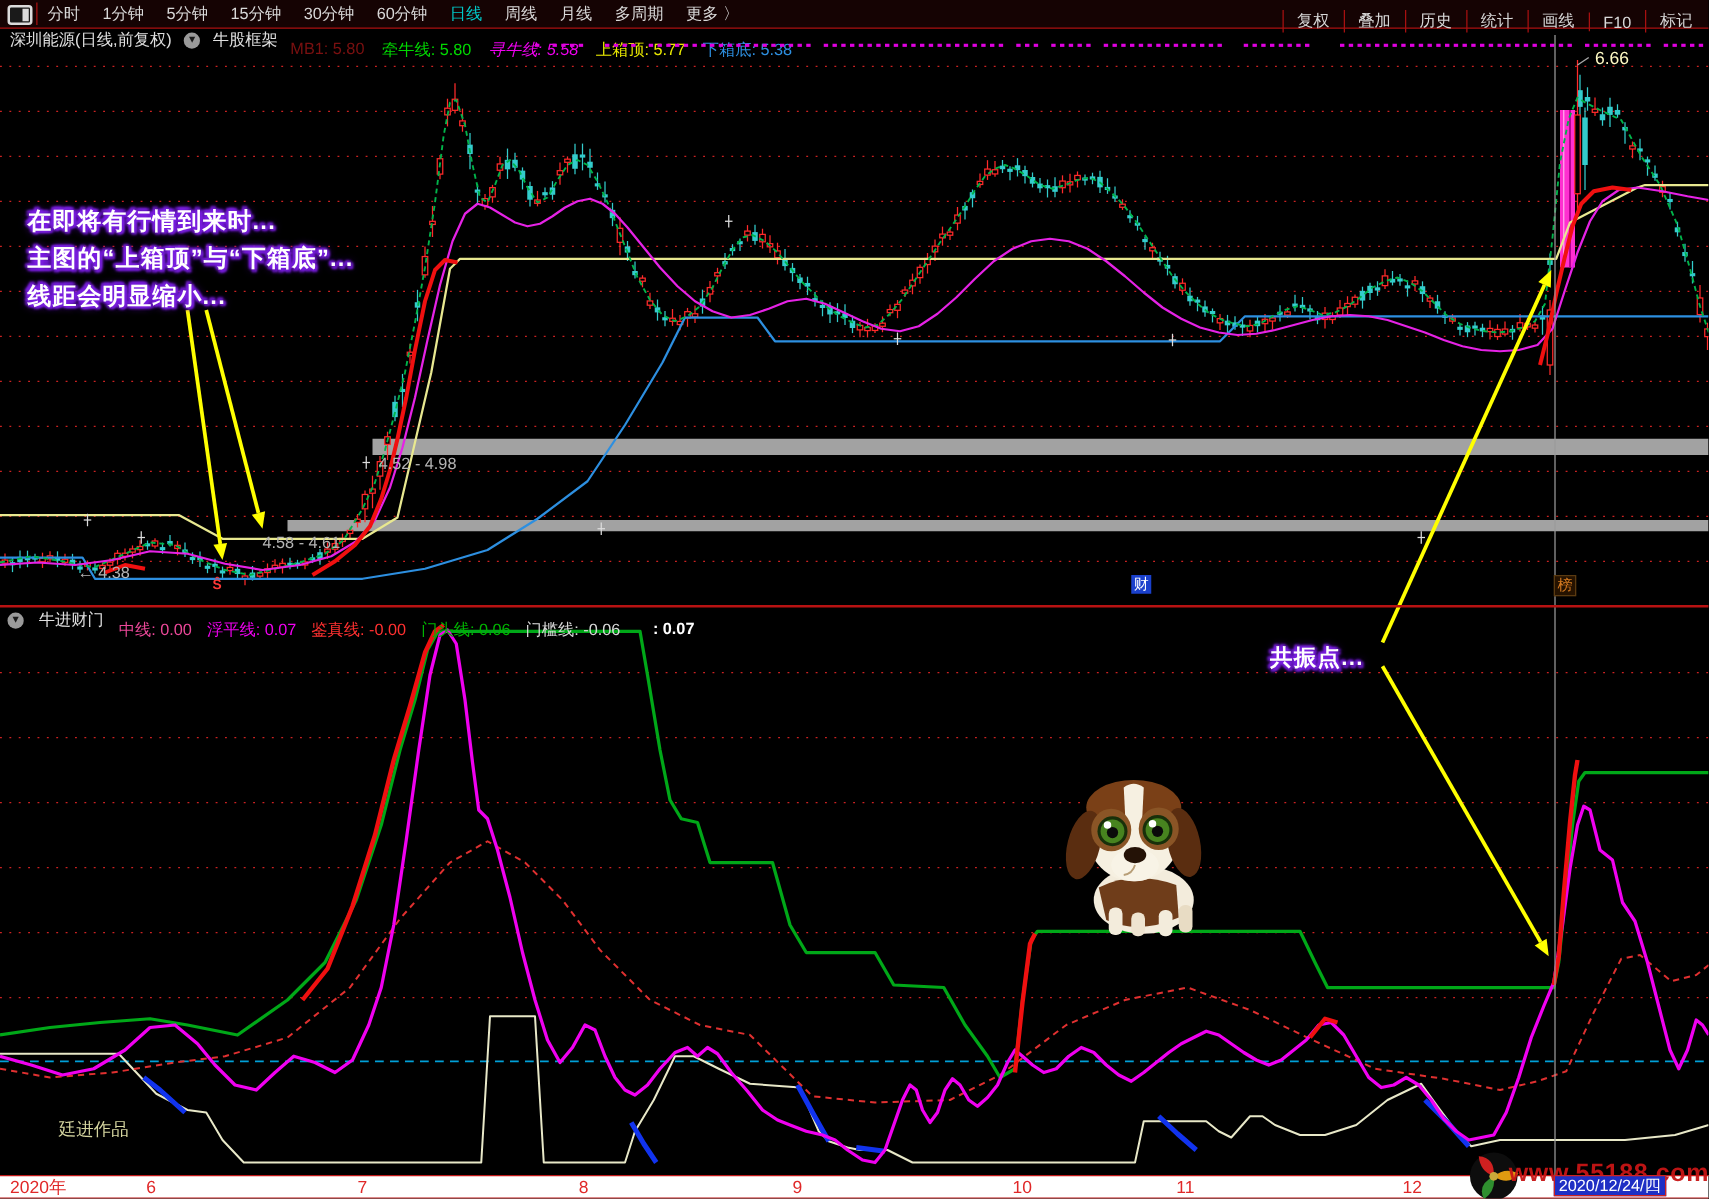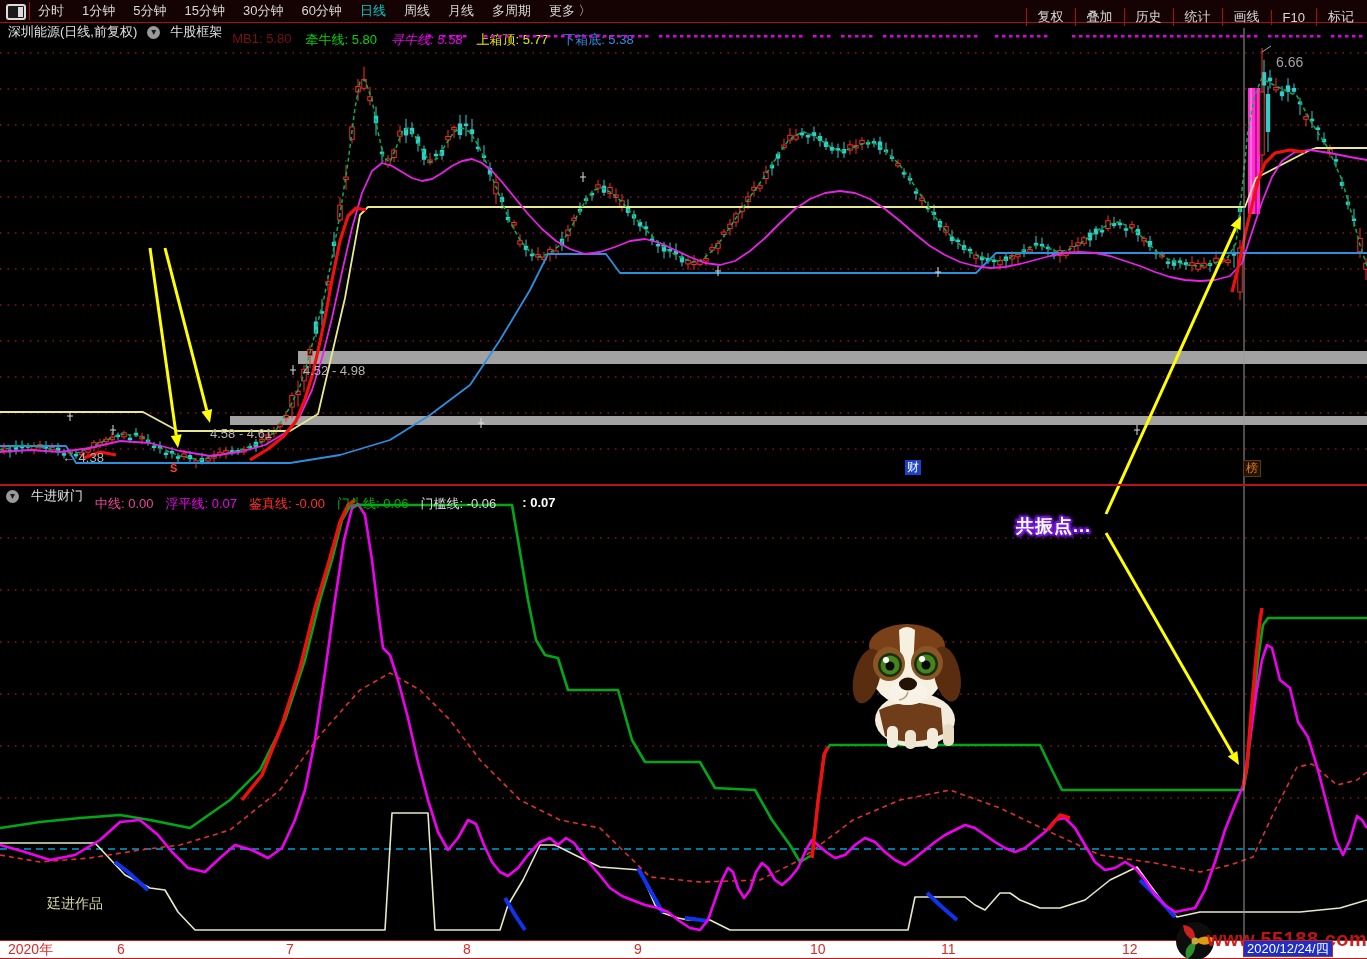--- a/index.html
+++ b/index.html
@@ -34,21 +34,21 @@
   
   .note{position:absolute;color:#ffffff;font-weight:700;font-size:19px;line-height:30px;letter-spacing:1px;
         text-shadow:-2px 0 2px #7a1fe0,2px 0 2px #7a1fe0,0 -2px 2px #7a1fe0,0 2px 2px #7a1fe0,
                     -2px -2px 2px #7a1fe0,2px 2px 2px #7a1fe0,0 0 7px #7a1fe0;}
   #main-note{left:22px;top:163px;}
   #sub-note{left:1016px;top:511px;font-size:18px;}
   .band-label{position:absolute;color:#b4b4b4;font-size:13px;}
   #band1-label{left:303px;top:363px;}
   #band2-label{left:210px;top:426px;}
   #low-label{left:62px;top:450px;}
-  #peak-label{position:absolute;left:1276px;top:54px;color:#a3a3a3;font-size:14px;}
+  #peak-label{position:absolute;left:1276px;top:38px;color:#fef9c3;font-size:14px;}
   #s-marker{position:absolute;left:170px;top:462px;color:#ff3838;font-size:11px;font-weight:bold;}
   .badge{position:absolute;font-size:12px;line-height:15px;padding:0 2px;}
   #cai-badge{left:905px;top:460px;background:#1a40cc;color:#ffffff;}
   #bang-badge{left:1243px;top:460px;background:#251200;color:#d57a20;border:1px solid #5a3a10;}
   #signature{position:absolute;left:47px;top:895px;color:#d6d6a0;font-size:14px;}
   #watermark{position:absolute;left:1207px;top:928px;color:#c81616;font-size:20px;font-weight:800;letter-spacing:.5px;opacity:.95;}
   #date-box{position:absolute;left:1243px;top:940px;background:#1f2fc4;color:#fff;font-size:13px;
             padding:0 3px;border:1px solid #cc2222;height:15px;line-height:15px;}
   #dog{position:absolute;left:845px;top:610px;}
   #logo{position:absolute;left:1174px;top:921px;}
@@ -827,20 +827,25 @@
     <span id="sub-fields" style="display:flex;gap:12px;">
         <span class="tb-field" style="color: #ec4899;">中线: 0.00</span>
         <span class="tb-field" style="color: rgb(240, 0, 240);">浮平线: 0.07</span>
         <span class="tb-field" style="color: rgb(255, 48, 48);">鉴真线: -0.00</span>
         <span class="tb-field" style="color: rgb(0, 180, 0);">门头线: 0.06</span>
         <span class="tb-field" style="color: rgb(216, 216, 216);">门槛线: -0.06</span>
         <span class="tb-field" style="color: #ffffff; margin-left: 14px; font-weight: bold;">: 0.07</span>
       </span>
   </div>
 
+  <div class="note" id="main-note">
+    <div>在即将有行情到来时...</div>
+    <div>主图的“上箱顶”与“下箱底”...</div>
+    <div>线距会明显缩小...</div>
+  </div>
   <div class="note" id="sub-note">共振点...</div>
 
   <div class="band-label" id="band1-label">4.52 - 4.98</div>
   <div class="band-label" id="band2-label">4.58 - 4.61</div>
   <div class="band-label" id="low-label">← 4.38</div>
   <div id="peak-label">6.66</div>
   <div id="s-marker">Ŝ</div>
   <div class="badge" id="cai-badge">财</div>
   <div class="badge" id="bang-badge">榜</div>
   <div id="signature">廷进作品</div>

